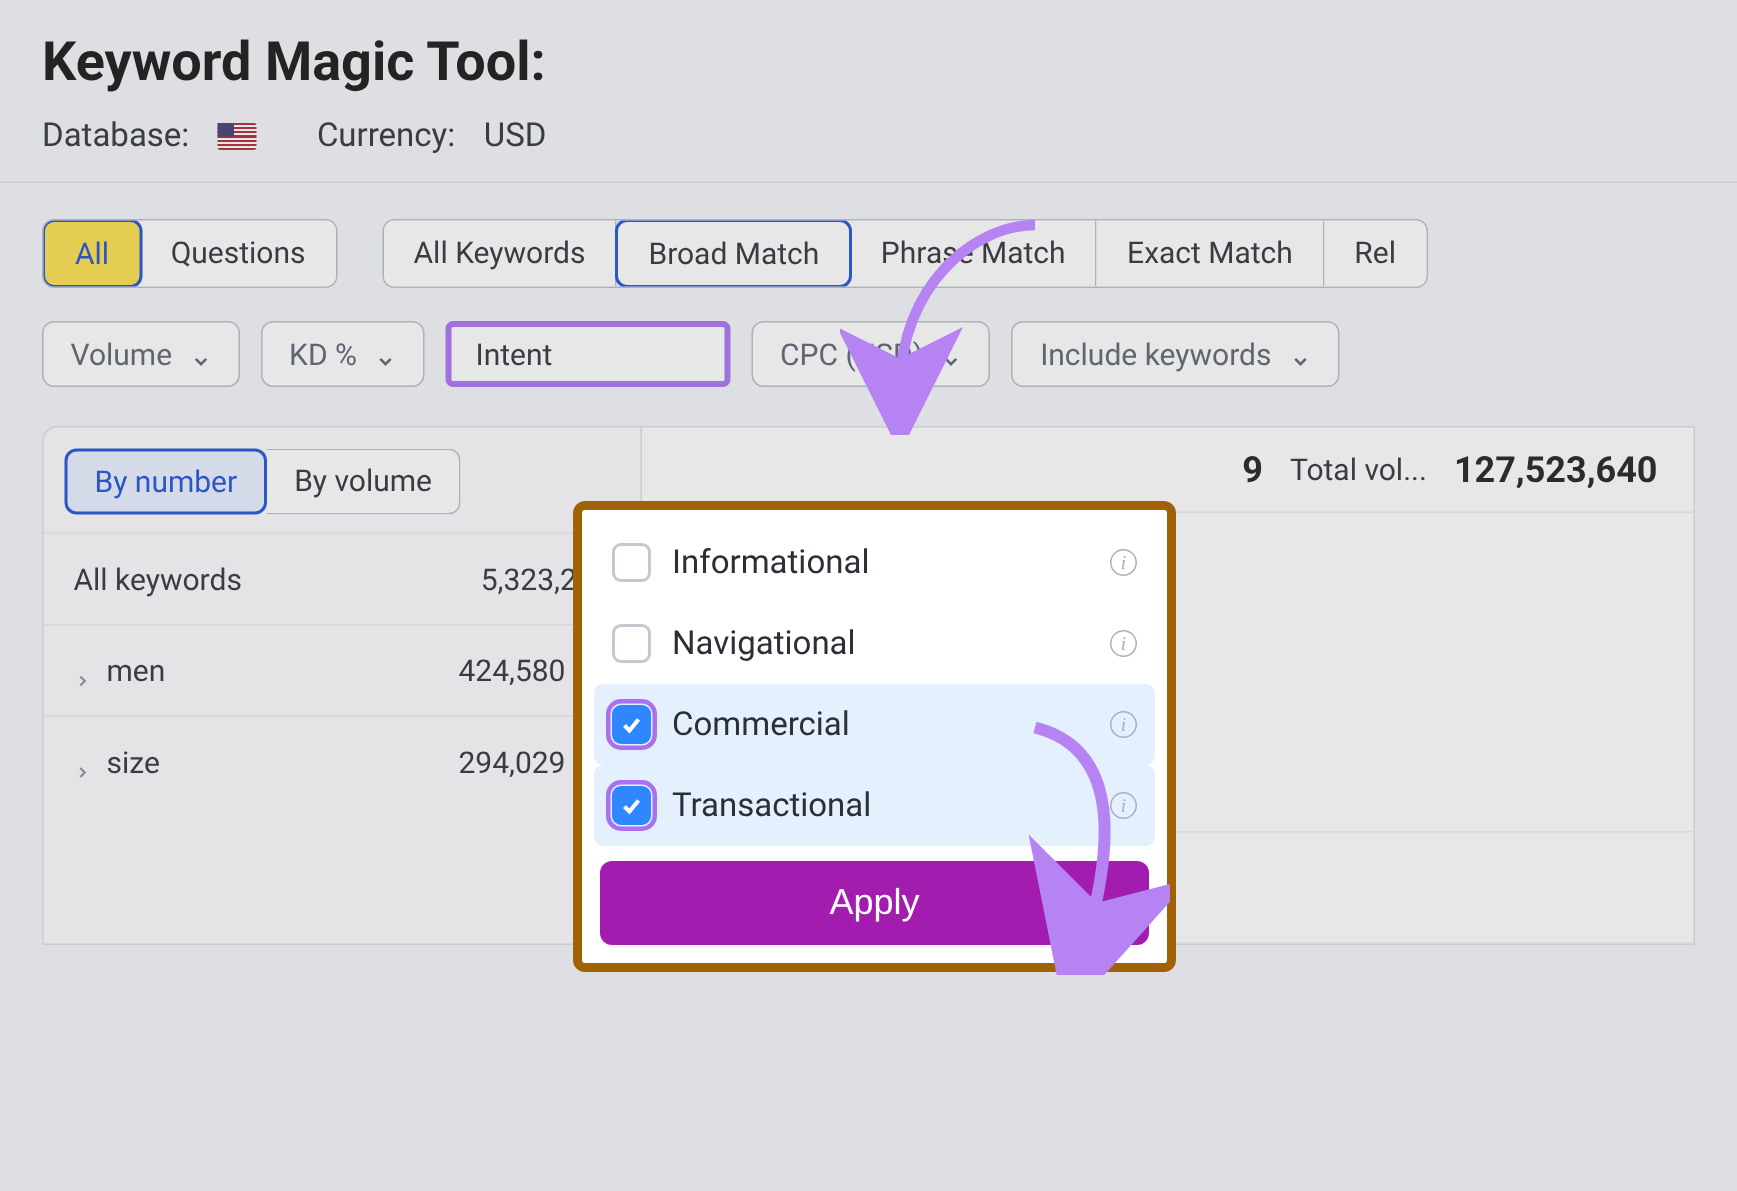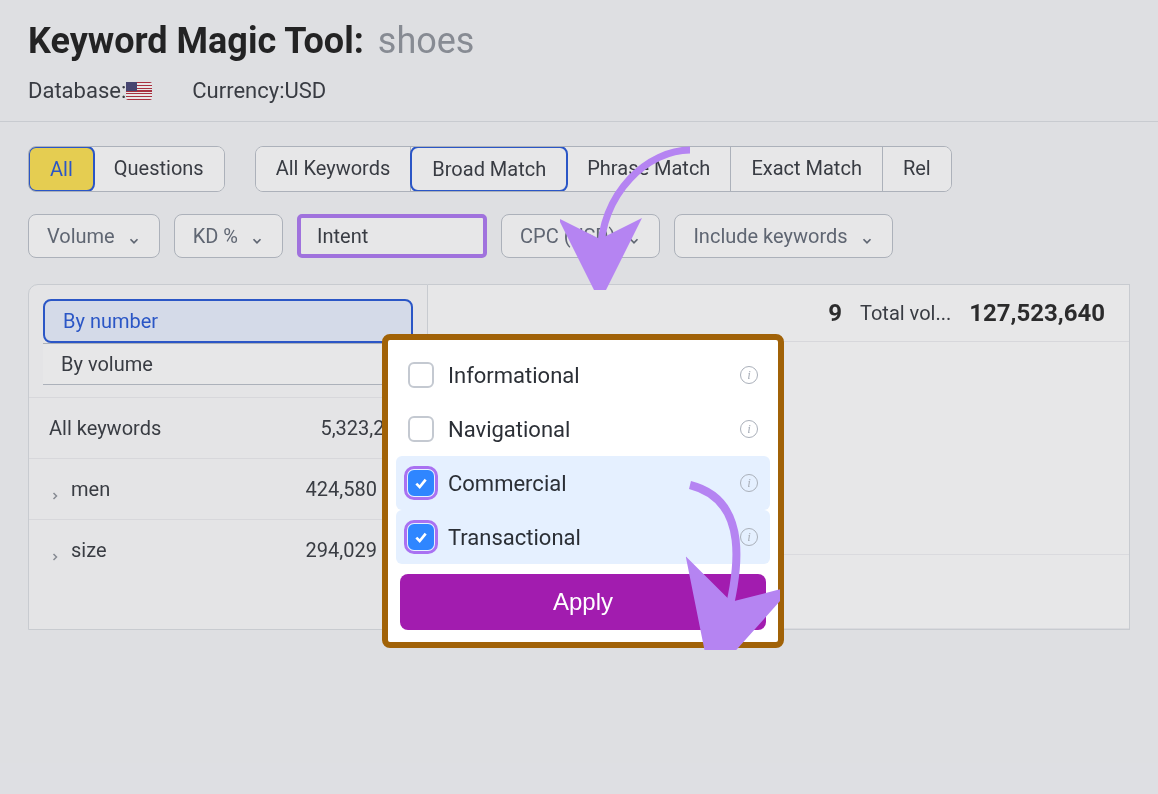--- a/index.html
+++ b/index.html
@@ -44,21 +44,21 @@
   .meta-row {
     display: flex;
     align-items: center;
     gap: 40px;
     font-size: 22px;
     color: #2b2f36;
   }
   .meta-item {
     display: flex;
     align-items: center;
-    gap: 0;
+    gap: 19px;
   }
   .flag {
     width: 26px;
     height: 18px;
     display: inline-block;
     background: linear-gradient(to bottom,
       #b22234 0 7.7%, #fff 7.7% 15.4%, #b22234 15.4% 23.1%, #fff 23.1% 30.8%,
       #b22234 30.8% 38.5%, #fff 38.5% 46.2%, #b22234 46.2% 53.9%, #fff 53.9% 61.6%,
       #b22234 61.6% 69.3%, #fff 69.3% 77%, #b22234 77% 84.7%, #fff 84.7% 92.4%, #b22234 92.4% 100%);
     position: relative;
@@ -171,21 +171,20 @@
   .side-panel {
     width: 400px;
     border: 1px solid #d9dde2;
     border-radius: 10px 0 0 0;
     background: #fcfcfd;
   }
   .side-tabs {
     display: flex;
     padding: 14px 14px 12px 14px;
     gap: 0;
-    flex-direction: column;
   }
   .side-tab {
     padding: 8px 18px;
     font-size: 20px;
     color: #2b2f36;
     border: 1px solid #b8bec7;
     background: #fff;
     cursor: pointer;
   }
   .side-tab:first-child { border-radius: 8px 0 0 8px; }
@@ -336,21 +335,20 @@
     z-index: 400;
     pointer-events: none;
   }
 </style>
 </head>
 <body>
 
 <div class="header">
   <div class="title-row">
     <span class="title">Keyword Magic Tool:</span>
-    <span class="title-keyword">shoes</span>
   </div>
   <div class="meta-row">
     <div class="meta-item">
       <span>Database:</span>
       <span class="flag"></span>
     </div>
     <div class="meta-item">
       <span>Currency:</span>
       <span>USD</span>
     </div>

